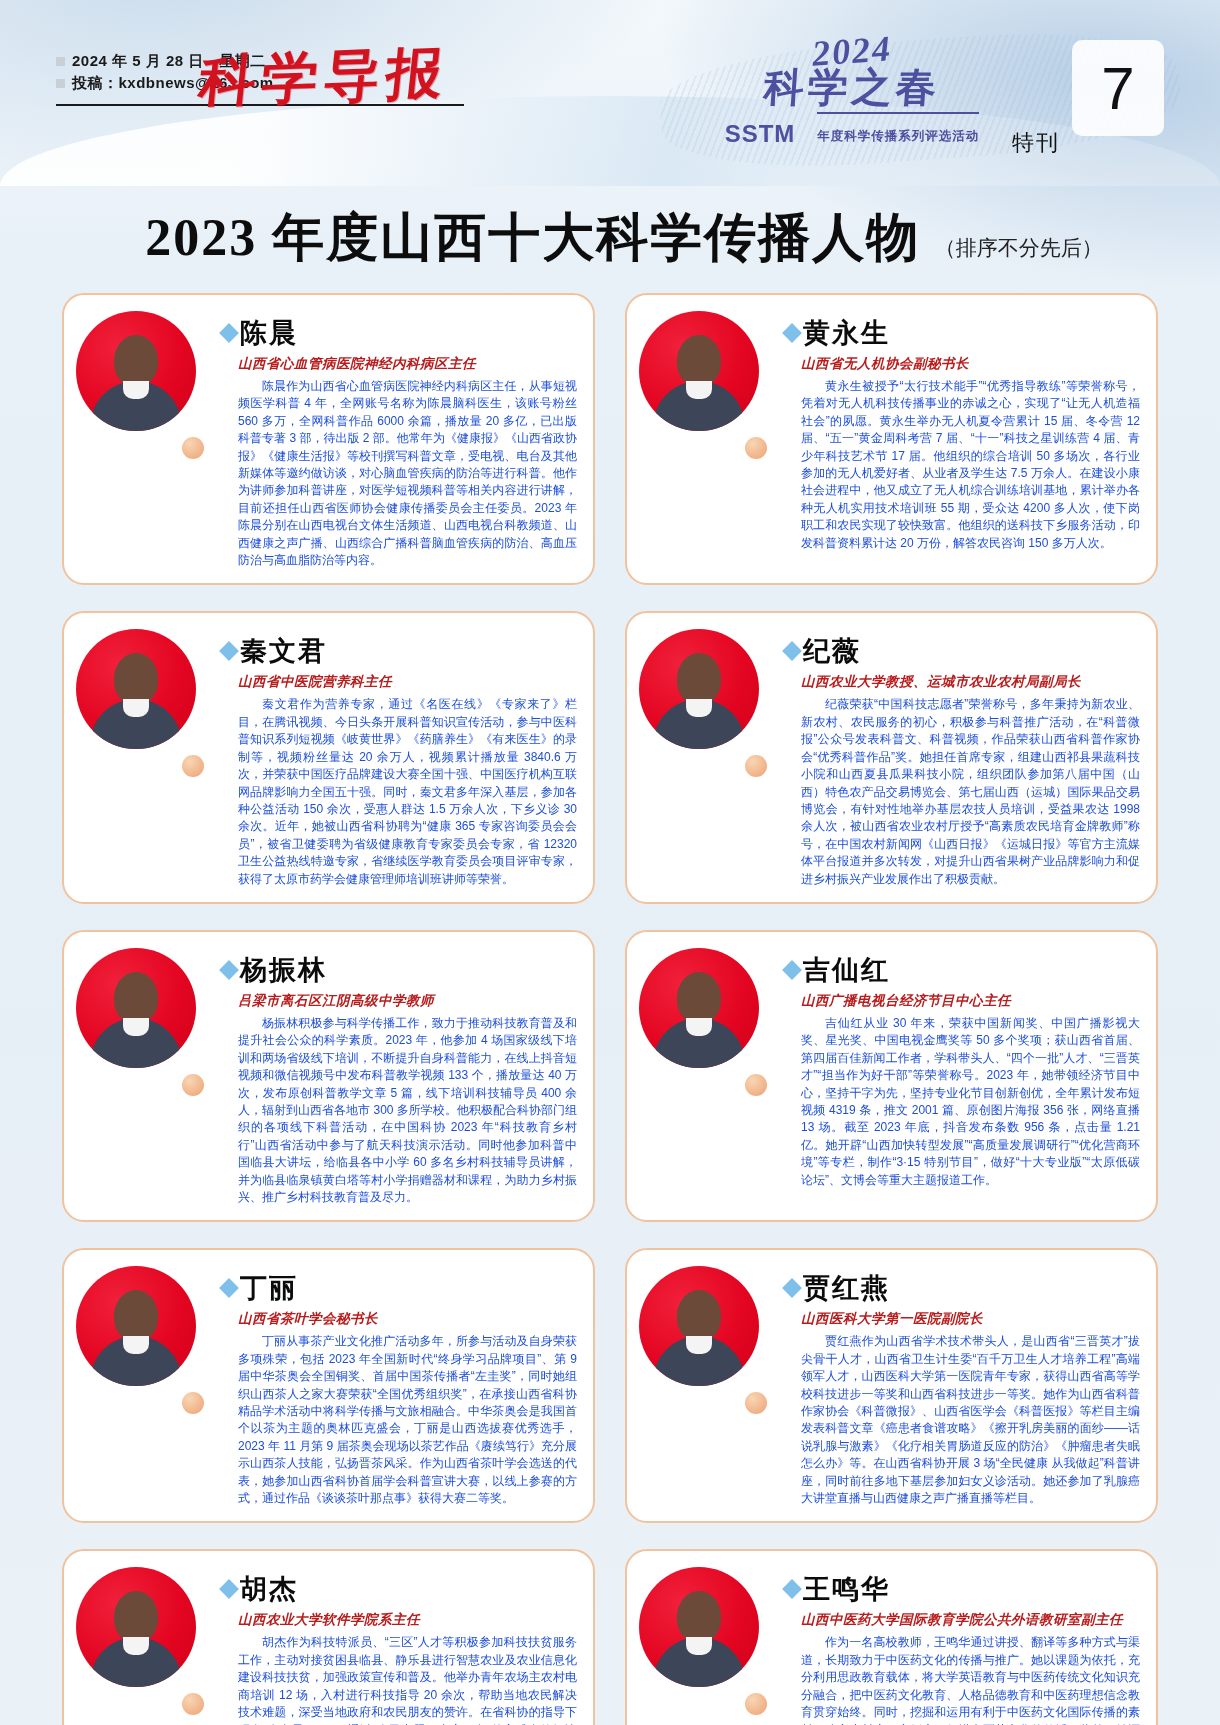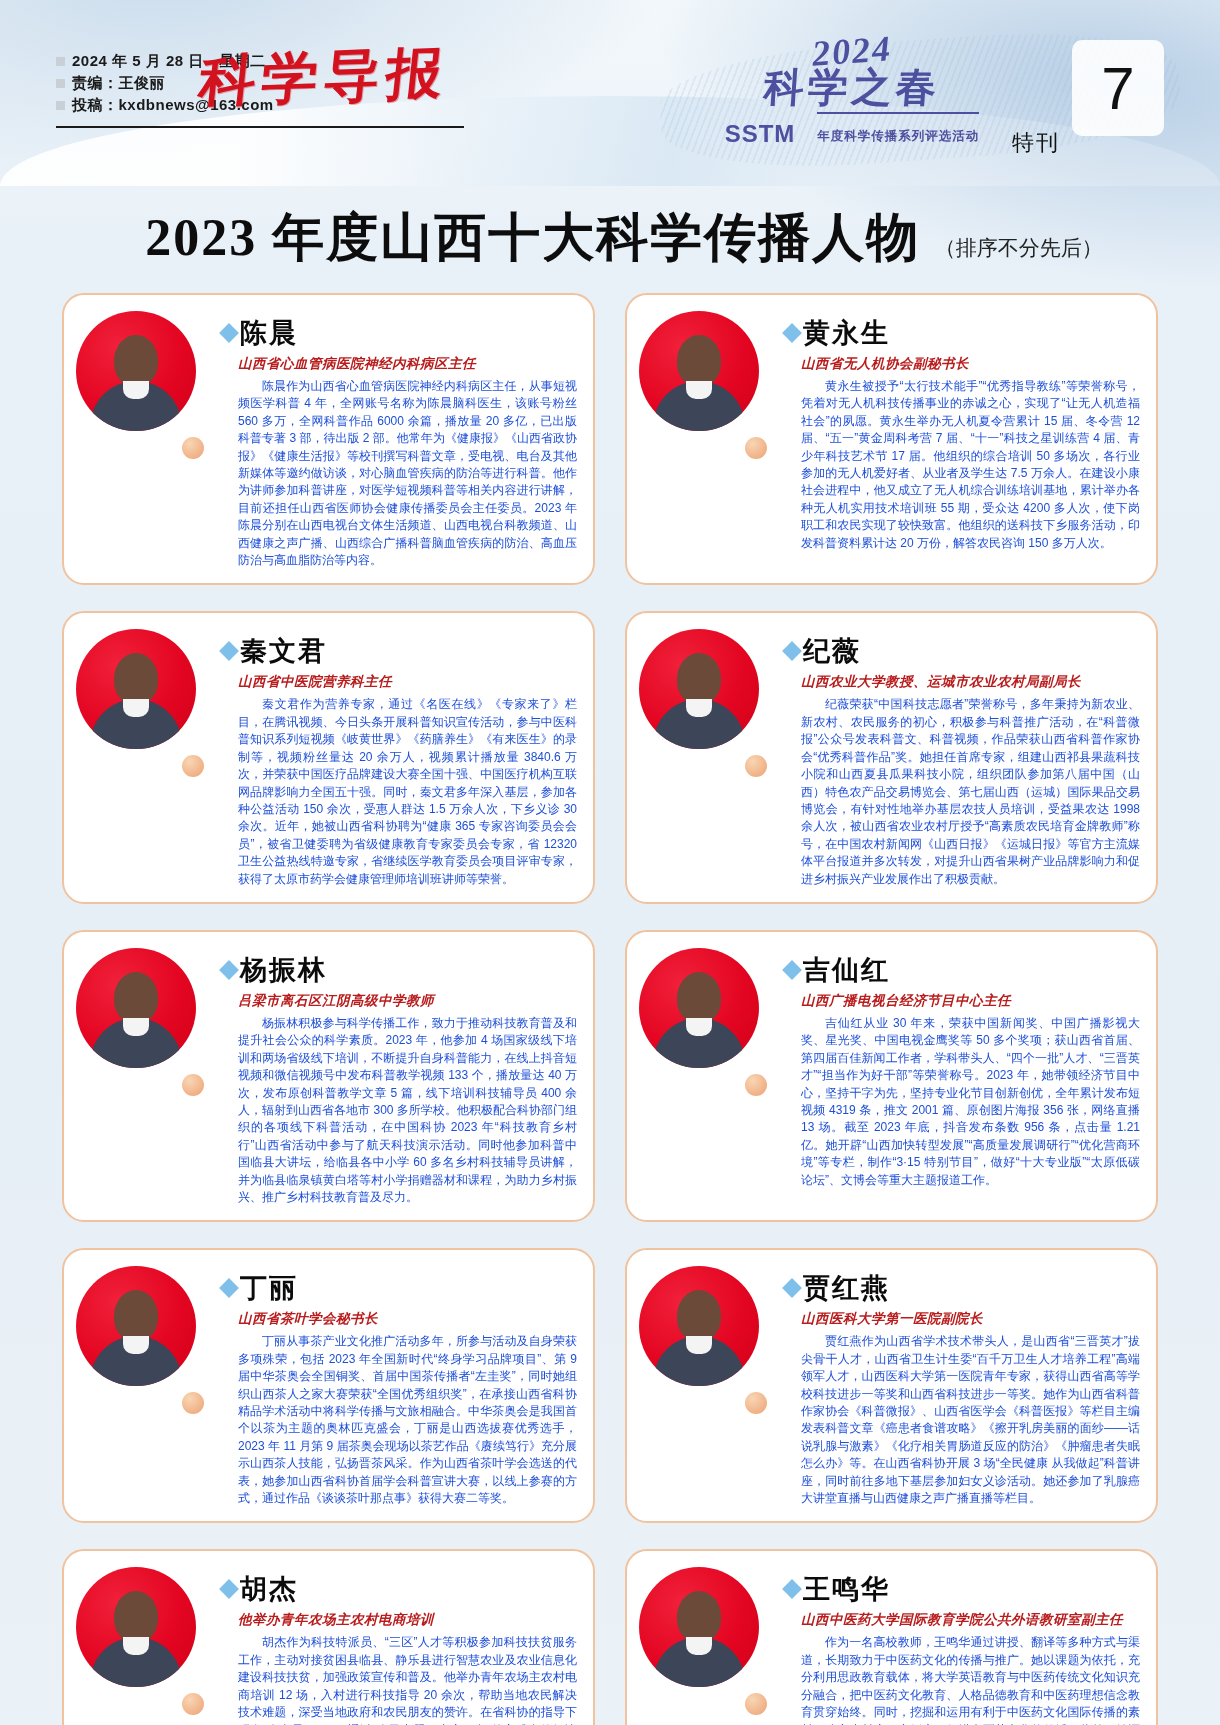--- a/index.html
+++ b/index.html
@@ -121,24 +121,20 @@
   <div class="wave wave4"></div>
 
   <div class="topbar">
     <div class="info-block">
       <div class="info-line">
         <span class="sq"></span>
         <span>2024 年 5 月 28 日　星期二</span>
       </div>
       <div class="info-line">
         <span class="sq"></span>
-        <span>责编：王俊丽</span>
-      </div>
-      <div class="info-line">
-        <span class="sq"></span>
         <span>投稿：kxdbnews@163.com</span>
       </div>
     </div>
     <div class="masthead">科学导报</div>
 
     <div class="event-logo">
       <div class="event-year">2024</div>
       <div class="event-name">科学之春</div>
       <div class="event-line">
         <span class="event-org">SSTM</span>
@@ -283,21 +279,21 @@
       <div class="photo">
           <div class="head"></div>
           <div class="body"></div>
           <div class="collar"></div>
         </div>
       <div class="decor-dot"></div>
       <div class="name-row">
         <span class="diamond"></span>
         <span class="p-name">胡杰</span>
       </div>
-      <div class="p-title">他举办青年农场主农村电商培训</div>
+      <div class="p-title">山西农业大学软件学院系主任</div>
       <div class="p-bio">胡杰作为科技特派员、“三区”人才等积极参加科技扶贫服务工作，主动对接贫困县临县、静乐县进行智慧农业及农业信息化建设科技扶贫，加强政策宣传和普及。他举办青年农场主农村电商培训 12 场，入村进行科技指导 20 余次，帮助当地农民解决技术难题，深受当地政府和农民朋友的赞许。在省科协的指导下研发“农事易 APP”，通过“农民点题，专家服务”的方式有效解决了农民和专家之间信息不对称问题。他还积极参与“知农爱农助农”等主题宣讲，开展山西省青年农场主农村电商培训、晋中市“农村电商——百业百人培训”主题宣讲、晋中市“农村电子商务助力乡村振兴发展”主题宣讲报告会等。</div>
     </div>
 
     <div class="card">
       <div class="photo">
           <div class="head"></div>
           <div class="body"></div>
           <div class="collar"></div>
         </div>
       <div class="decor-dot"></div>

